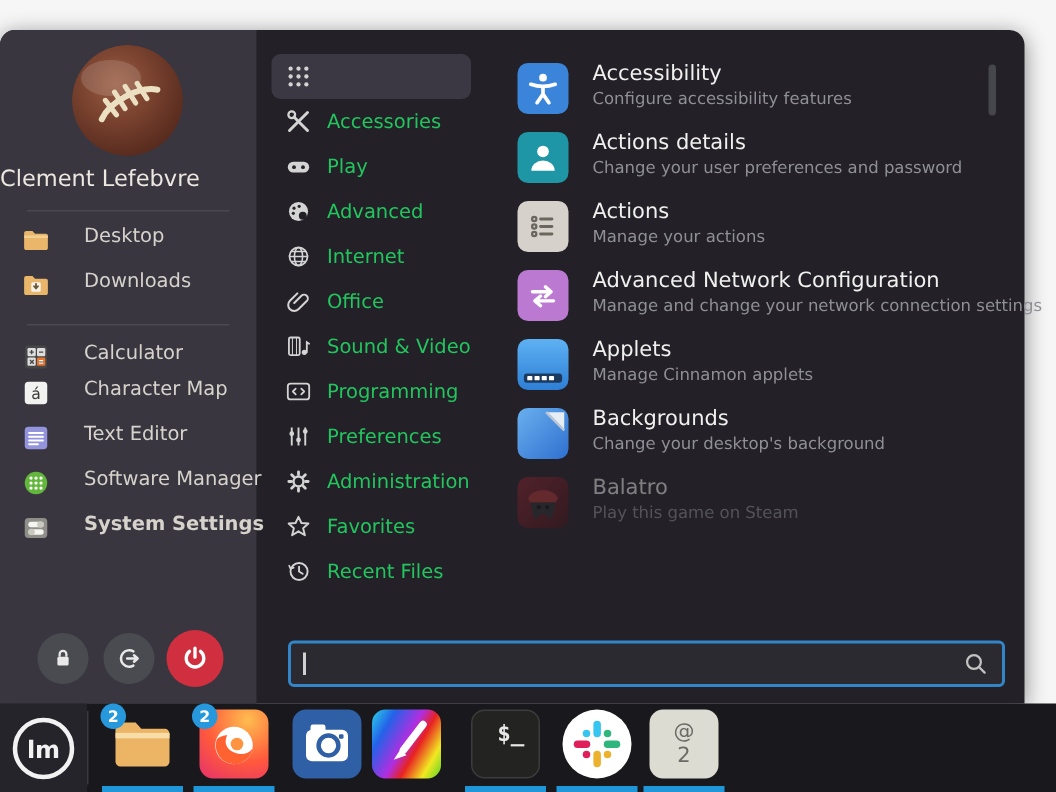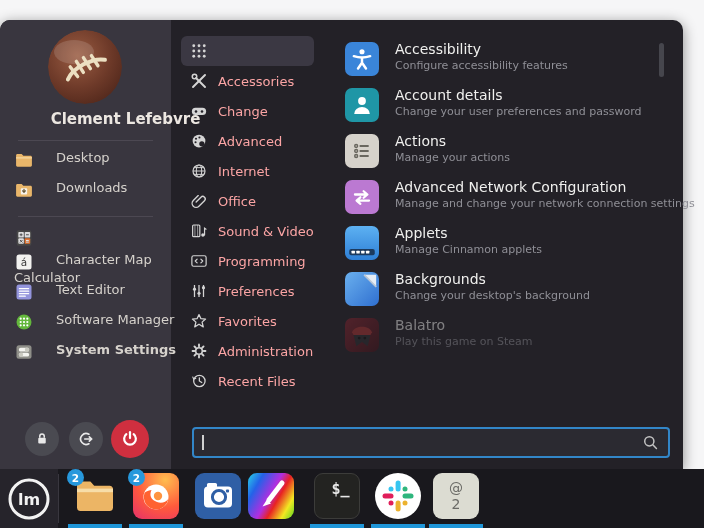--- a/index.html
+++ b/index.html
@@ -6,37 +6,37 @@
   .screen{position:relative;width:704px;height:528px;overflow:hidden;
     background:#f6f6f7;font-family:"DejaVu Sans","Liberation Sans",sans-serif;
     -webkit-font-smoothing:antialiased;}
   
   .menu-panel{position:absolute;left:0;top:20px;width:683px;height:449px;
     background:#232127;border-radius:10px 10px 0 0;box-shadow:0 3px 14px rgba(0,0,0,.45);}
   .sidebar{position:absolute;left:0;top:0;width:171px;height:449px;
     background:#39363f;border-radius:10px 0 0 0;}
   .avatar{position:absolute;left:48px;top:10px;width:74px;height:74px;border-radius:50%;
     overflow:hidden;}
-  .username{position:absolute;left:0;top:90px;width:171px;text-align:center;
-    font-size:15px;font-weight:bold;color:#ece7e1;padding-left:40px;}
+  .username{position:absolute;left:0;top:90px;width:171px;
+    font-size:15px;font-weight:normal;color:#ece7e1;}
   .divider{position:absolute;left:18px;width:135px;height:1px;background:#4c4852;}
   .side-row{position:absolute;left:14px;height:28px;display:flex;
     gap:22px;cursor:default;}
   .side-icon{width:20px;height:20px;flex:0 0 20px;}
   .side-label{font-size:13px;color:#d6d2cc;white-space:nowrap;}
   .session-btn{position:absolute;width:34px;height:34px;border-radius:50%;
     background:#4a4a51;display:flex;align-items:center;justify-content:center;}
   .session-btn.power{width:38px;height:38px;}
   
   .categories{position:absolute;left:181px;top:16px;width:150px;}
   .cat-item{display:flex;align-items:center;height:30px;gap:10px;padding:0 12px 0 9px;
     width:max-content;border-radius:6px;}
   .cat-item.selected{background:#3b3843;min-width:112px;}
   .cat-icon{width:18px;height:18px;flex:0 0 18px;}
-  .cat-label{font-size:13px;color:#fca5a5;white-space:nowrap;}
+  .cat-label{font-size:13px;color:#22c55e;white-space:nowrap;}
   .cat-item.selected .cat-label{color:#f2f2f2;}
   
   .apps{position:absolute;left:337px;top:20px;width:312px;}
   .app-row{position:relative;height:46px;}
   .app-row.dimmed{opacity:.45;}
   .app-tile{position:absolute;left:8px;top:2px;width:34px;height:34px;border-radius:7px;
     display:flex;align-items:center;justify-content:center;overflow:hidden;}
   .app-title{position:absolute;left:58px;top:1px;font-size:14px;color:#f0f0ee;white-space:nowrap;}
   .app-desc{position:absolute;left:58px;top:19px;font-size:11px;color:#8f8f96;white-space:nowrap;}
   .tile-applets{background:linear-gradient(180deg,#5db1f2,#2e7fd6)!important;}
@@ -110,21 +110,21 @@
             <span class="side-icon"><svg viewBox="0 0 24 24" width="20" height="20">
                 <path d="M2.5 6.5c0-1 .7-1.7 1.7-1.7h5l2 2.2h8.6c1 0 1.7.7 1.7 1.7v9.6c0 1-.7 1.7-1.7 1.7H4.2c-1 0-1.7-.7-1.7-1.7z" fill="#e9b66a"></path>
                 <rect x="8.2" y="9.8" width="7.6" height="7.6" rx="1.2" fill="#f6f2ea"></rect>
                 <path d="M12 11.2v3.3 M10.4 13l1.6 1.8 1.6-1.8" stroke="#6b5b3a" stroke-width="1.5" fill="none" stroke-linecap="round" stroke-linejoin="round"></path>
               </svg></span>
             <span class="side-label">Downloads</span>
           </div>
         </div>
       <div class="divider" style="top:196px"></div>
       <div id="side-apps">
-          <div class="side-row" style="top: 208px; flex-direction: column;">
+          <div class="side-row" style="top: 208px;">
             <span class="side-icon"><svg viewBox="0 0 24 24" width="20" height="20">
                 <rect x="3.2" y="2.8" width="17.6" height="18.4" rx="2.4" fill="#474747"></rect>
                 <rect x="5.2" y="4.8" width="6.6" height="6.6" rx="1" fill="#dedede"></rect>
                 <rect x="12.8" y="4.8" width="6.6" height="6.6" rx="1" fill="#dedede"></rect>
                 <rect x="5.2" y="12.4" width="6.6" height="6.6" rx="1" fill="#dedede"></rect>
                 <rect x="12.8" y="12.4" width="6.6" height="6.6" rx="1" fill="#e8742e"></rect>
                 <path d="M8.5 6.4v3.4M6.8 8.1h3.4 M14.4 8.1h3.4 M7.2 14.4l3 3m0-3l-3 3 M14.4 14.9h3.4m-3.4 2h3.4" stroke="#474747" stroke-width="1.1"></path>
                 <path d="M14.4 14.9h3.4m-3.4 2h3.4" stroke="#fff" stroke-width="1.1"></path>
               </svg></span>
             <span class="side-label">Calculator</span>
@@ -222,21 +222,21 @@
               <circle cx="6" cy="6" r="3" stroke="#d4d4d4" stroke-width="2" fill="none"></circle>
             </svg></span>
           <span class="cat-label">Accessories</span>
         </div>
         <div class="cat-item">
           <span class="cat-icon"><svg viewBox="0 0 24 24" width="18" height="18">
               <rect x="2.5" y="7.8" width="19" height="9.6" rx="4.8" fill="#d4d4d4"></rect>
               <circle cx="8" cy="12.6" r="1.7" fill="#232127"></circle>
               <circle cx="16" cy="12.6" r="1.7" fill="#232127"></circle>
             </svg></span>
-          <span class="cat-label">Change</span>
+          <span class="cat-label">Play</span>
         </div>
         <div class="cat-item">
           <span class="cat-icon"><svg viewBox="0 0 24 24" width="18" height="18">
               <circle cx="12" cy="12" r="8.5" fill="#d4d4d4"></circle>
               <circle cx="15.8" cy="15.8" r="3.5" fill="#232127"></circle>
               <circle cx="8" cy="9" r="1.4" fill="#232127"></circle>
               <circle cx="12.6" cy="7.4" r="1.4" fill="#232127"></circle>
               <circle cx="7.4" cy="13.6" r="1.4" fill="#232127"></circle>
             </svg></span>
           <span class="cat-label">Advanced</span>
@@ -275,32 +275,32 @@
           <span class="cat-icon"><svg viewBox="0 0 24 24" width="18" height="18">
               <path d="M6 4v16 M12 4v16 M18 4v16" stroke="#d4d4d4" stroke-width="1.7"></path>
               <circle cx="6" cy="9.5" r="2.1" fill="#d4d4d4"></circle>
               <circle cx="12" cy="15" r="2.1" fill="#d4d4d4"></circle>
               <circle cx="18" cy="7.5" r="2.1" fill="#d4d4d4"></circle>
             </svg></span>
           <span class="cat-label">Preferences</span>
         </div>
         <div class="cat-item">
           <span class="cat-icon"><svg viewBox="0 0 24 24" width="18" height="18">
-              <path d="M12 3.4 L14.6 8.9 L20.8 9.4 L16.1 13.5 L17.7 19.8 L12 16.3 L6.3 19.8 L7.9 13.5 L3.2 9.4 L9.4 8.9 Z" stroke="#d4d4d4" stroke-width="1.7" fill="none" stroke-linejoin="round"></path>
-            </svg></span>
-          <span class="cat-label">Favorites</span>
-        </div>
-        <div class="cat-item">
-          <span class="cat-icon"><svg viewBox="0 0 24 24" width="18" height="18">
               <circle cx="12" cy="12" r="4.4" stroke="#d4d4d4" stroke-width="2.1" fill="none"></circle>
               <g stroke="#d4d4d4" stroke-width="2.5" stroke-linecap="round">
                 <path d="M12 3.4v2.4 M12 18.2v2.4 M3.4 12h2.4 M18.2 12h2.4 M5.9 5.9l1.8 1.8 M16.3 16.3l1.8 1.8 M18.1 5.9l-1.8 1.8 M7.7 16.3l-1.8 1.8"></path>
               </g>
             </svg></span>
           <span class="cat-label">Administration</span>
+        </div>
+        <div class="cat-item">
+          <span class="cat-icon"><svg viewBox="0 0 24 24" width="18" height="18">
+              <path d="M12 3.4 L14.6 8.9 L20.8 9.4 L16.1 13.5 L17.7 19.8 L12 16.3 L6.3 19.8 L7.9 13.5 L3.2 9.4 L9.4 8.9 Z" stroke="#d4d4d4" stroke-width="1.7" fill="none" stroke-linejoin="round"></path>
+            </svg></span>
+          <span class="cat-label">Favorites</span>
         </div>
         <div class="cat-item">
           <span class="cat-icon"><svg viewBox="0 0 24 24" width="18" height="18">
               <circle cx="12.5" cy="12" r="7.6" stroke="#d4d4d4" stroke-width="1.7" fill="none"></circle>
               <path d="M12.5 7.8V12l3.2 2" stroke="#d4d4d4" stroke-width="1.7" fill="none" stroke-linecap="round"></path>
               <path d="M4.9 9.4l-1.2-2.6 M4.9 9.4l2.8-.8" stroke="#d4d4d4" stroke-width="1.5" stroke-linecap="round"></path>
             </svg></span>
           <span class="cat-label">Recent Files</span>
         </div>
       </div>
@@ -316,21 +316,21 @@
           <div class="app-title">Accessibility</div>
           <div class="app-desc">Configure accessibility features</div>
         </div>
         <div class="app-row">
           <div class="app-tile " style="background-color:#1f96a6">
             <svg viewBox="0 0 24 24" width="26" height="26">
               <circle cx="12" cy="8.3" r="3.6" fill="#fff"></circle>
               <path d="M4.8 20.2a7.2 6.3 0 0 1 14.4 0z" fill="#fff"></path>
             </svg>
           </div>
-          <div class="app-title">Account details</div>
+          <div class="app-title">Actions details</div>
           <div class="app-desc">Change your user preferences and password</div>
         </div>
         <div class="app-row">
           <div class="app-tile " style="background-color:#d6d2cb">
             <svg viewBox="0 0 24 24" width="26" height="26">
               <g stroke="#6a675f" stroke-width="1.8" stroke-linecap="round">
                 <path d="M10.5 7.4h7 M10.5 12h7 M10.5 16.6h7"></path>
               </g>
               <g fill="none" stroke="#6a675f" stroke-width="1.4">
                 <circle cx="6.6" cy="7.4" r="1.3"></circle>

